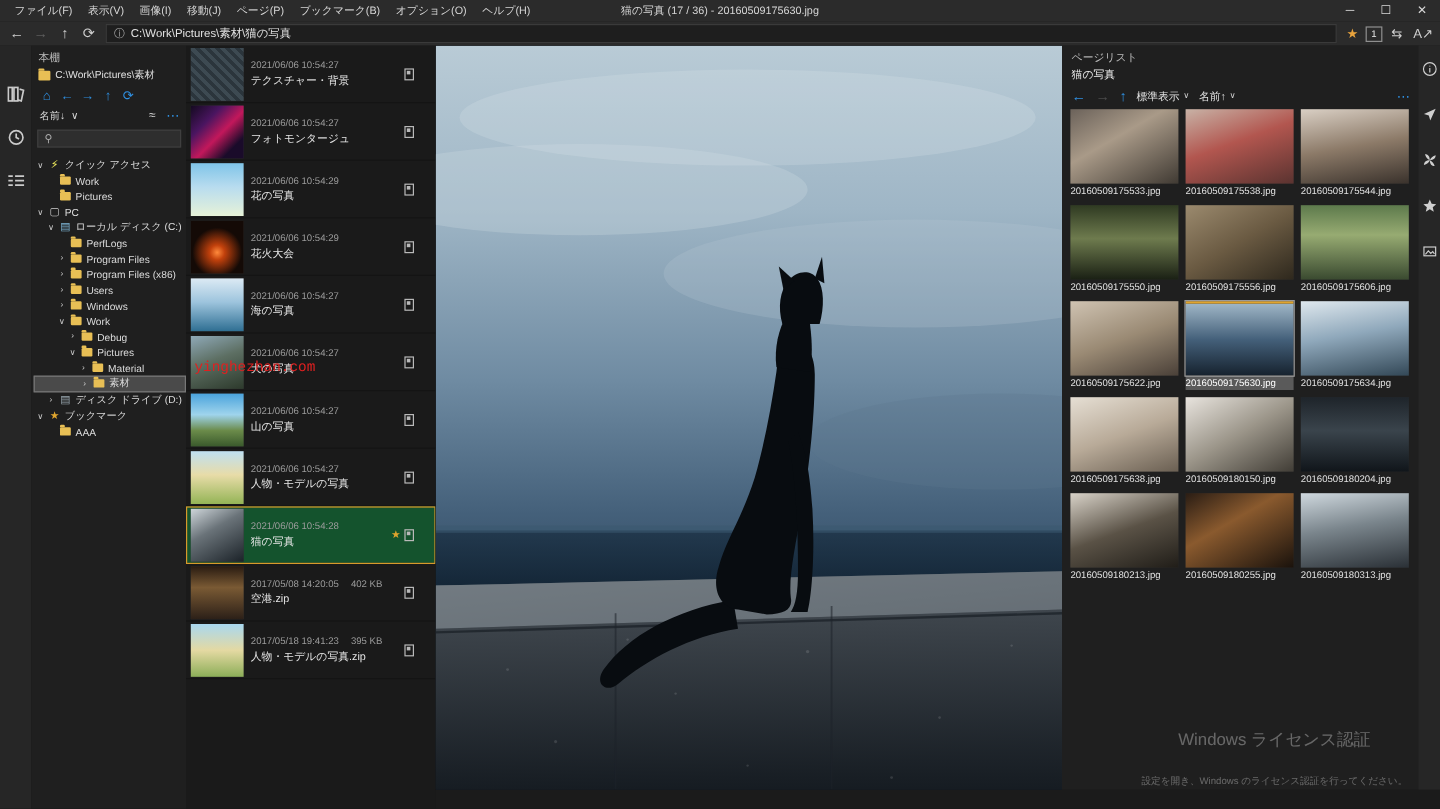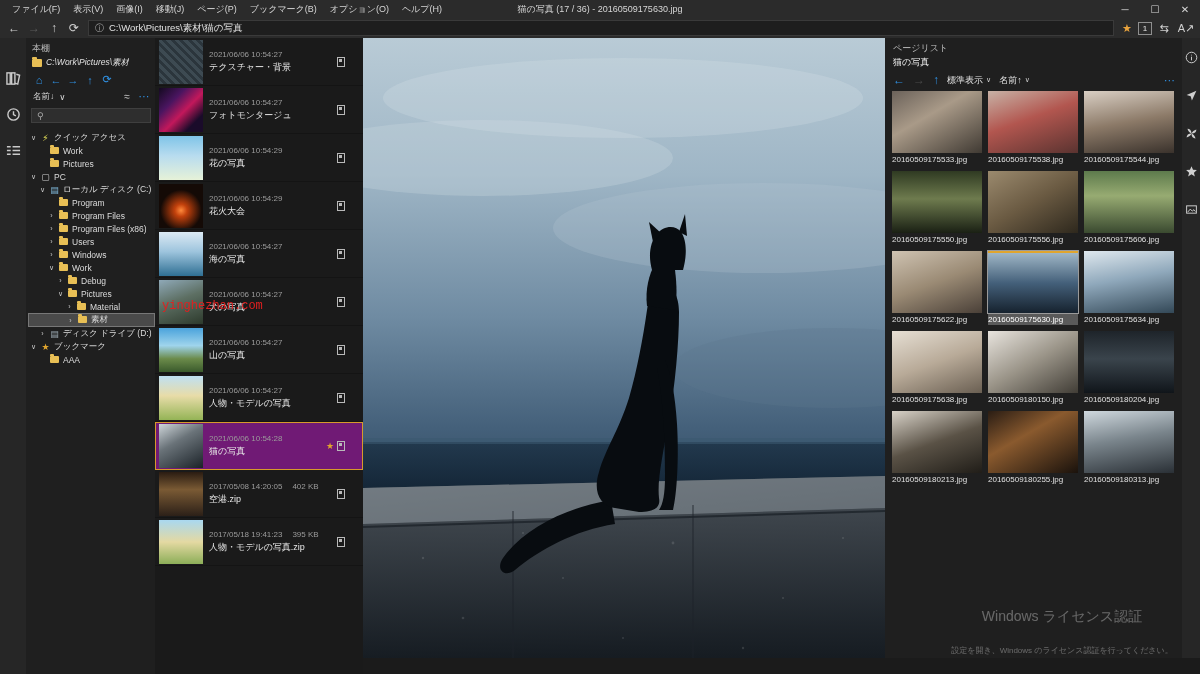--- a/index.html
+++ b/index.html
@@ -66,21 +66,21 @@
   .treepanel{
     position:absolute; left:26px; top:38px; width:129px; height:636px;
     background:#1f1f1f;
   }
   .panel-title{ font-size:9px; color:#bdbdbd; padding:4px 0 2px 6px; }
   .path-row{ display:flex; align-items:center; gap:4px; padding:0 4px 3px 6px; }
   .folder-glyph{ width:10px; height:8px; background:#e8bf55; border-radius:1px; flex:0 0 auto;
                  position:relative; }
   .folder-glyph:before{ content:""; position:absolute; left:0; top:-2px; width:5px; height:2px;
                         background:#e8bf55; border-radius:1px 1px 0 0; }
-  .path-text{ font-size:8.5px; color:#e0e0e0; white-space:nowrap; overflow:hidden;font-style:italic; }
+  .path-text{ font-size:8.5px; color:#e0e0e0; white-space:nowrap; overflow:hidden; }
   .tool-row{ display:flex; align-items:center; padding:1px 4px 3px 6px; gap:3px; }
   .tool-ico{ font-size:11px; color:#2f8fe0; width:14px; text-align:center; }
   .tool-ico.home{ color:#2f8fe0; }
   .tool-ico.txt{ font-size:8.5px; color:#d8d8d8; width:auto; padding:0 1px; }
   .tool-ico.right{ margin-left:auto; color:#cfcfcf; font-size:10px; }
   .search-box{
     margin:2px 4px 4px 5px; height:15px; background:#2e2e2e; border:1px solid #3f3f3f;
     display:flex; align-items:center; padding:0 5px; gap:4px;
   }
   .search-box input{
@@ -101,21 +101,21 @@
 
   
   .filepanel{
     position:absolute; left:155px; top:38px; width:208px; height:636px;
     background:#1a1a1a; overflow:hidden;
   }
   .frow{
     position:relative; display:flex; align-items:center; height:48px;
     border-bottom:1px solid #141414; padding-right:18px;
   }
-  .frow.sel{ background:#701a75; outline:1px solid #d79a2b; outline-offset:-1px; }
+  .frow.sel{ background:#14532d; outline:1px solid #d79a2b; outline-offset:-1px; }
   .fthumb{ width:44px; height:44px; margin:2px 6px 2px 4px; flex:0 0 44px;
            background:#333; background-size:cover; background-position:center; }
   .fmeta{ flex:1; overflow:hidden; }
   .fdate{ font-size:8px; color:#9b9b9b; white-space:nowrap; }
   .fdate .sz{ margin-left:10px; }
   .fname{ font-size:9px; color:#e6e6e6; white-space:nowrap; margin-top:2px; }
   .fbadges{ display:flex; align-items:center; gap:3px; }
   .fstar{ color:#e0a52e; font-size:9px; }
   .fbook{ width:8px; height:10px; border:1px solid #b9b9b9; position:relative; }
   .fbook:after{ content:""; position:absolute; left:1px; top:1px; width:3px; height:3px;
@@ -289,21 +289,21 @@
           <span class="tlabel">PC</span>
         </div>
         <div class="trow" style="padding-left: 9px;">
           <span class="chev">∨</span>
           <span class="tico" style="color: rgb(127, 183, 216);">▤</span>
           <span class="tlabel">ローカル ディスク (C:)</span>
         </div>
         <div class="trow" style="padding-left: 18px;">
           <span class="chev"></span>
           <span class="tico"><i class="fold"></i></span>
-          <span class="tlabel">Program</span>
+          <span class="tlabel">PerfLogs</span>
         </div>
         <div class="trow" style="padding-left: 18px;">
           <span class="chev">›</span>
           <span class="tico"><i class="fold"></i></span>
           <span class="tlabel">Program Files</span>
         </div>
         <div class="trow" style="padding-left: 18px;">
           <span class="chev">›</span>
           <span class="tico"><i class="fold"></i></span>
           <span class="tlabel">Program Files (x86)</span>

